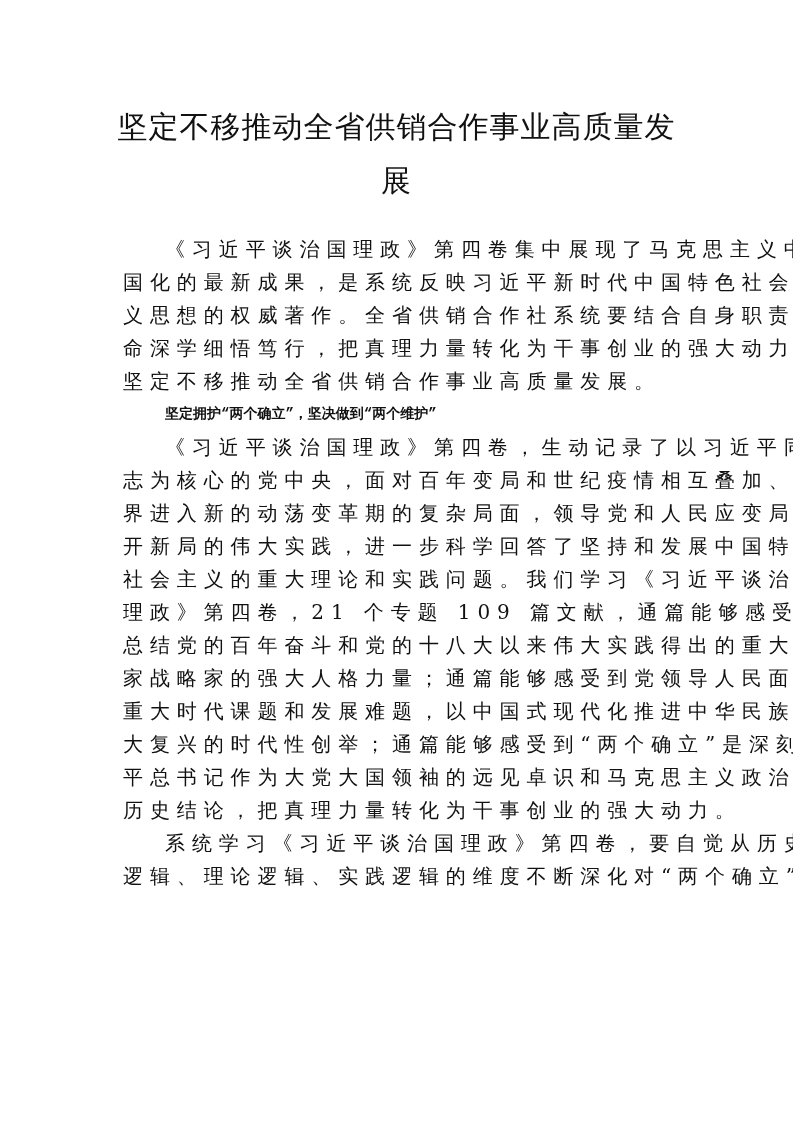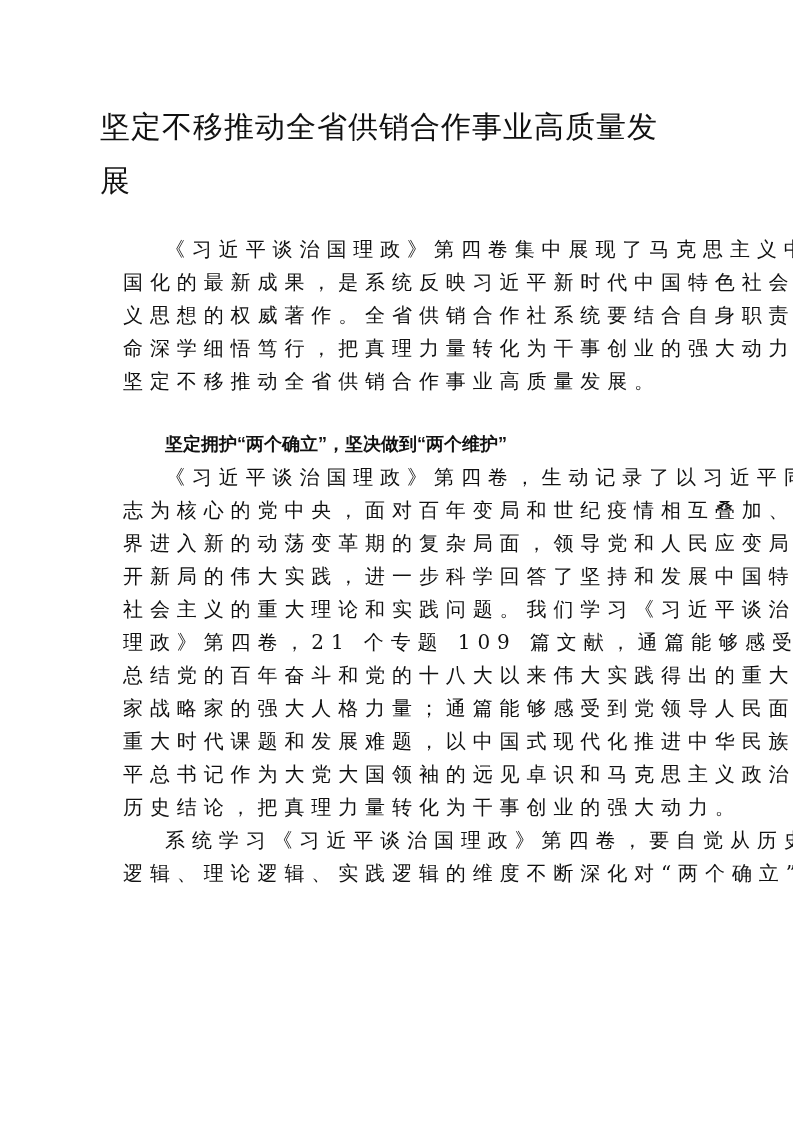--- a/index.html
+++ b/index.html
@@ -1,28 +1,28 @@
 <!DOCTYPE html>
 <html><head>
 <meta charset="utf-8">
 <style>
   html, body { margin: 0; padding: 0; background: #ffffff; }
   body { width: 793px; height: 1122px; position: relative; overflow: hidden;
          font-family: "DejaVu Serif", "Liberation Serif", serif; color: #111; }
   .page { position: absolute; left: 0; top: 0; width: 793px; height: 1122px; }
-  .title { position: absolute; left: 100px; width: 593px; text-align: left;
+  .title { position: absolute; left: 100px; width: 593px; text-align: center;
            font-size: 30px; line-height: 30px; letter-spacing: 1px; font-weight: normal; color: #111; }
   .title.l1 { top: 112px; }
   .title.l2 { top: 166px; }
   .body { position: absolute; left: 123px; width: 552px; }
   .line { height: 33px; line-height: 33px; font-size: 20px; white-space: nowrap;
           letter-spacing: 6.9px; overflow: visible; }
   .line.indent { padding-left: 42px; }
-  .line.heading { font-family: Liberation Sans, sans-serif; font-weight: bold;
-                  letter-spacing: 0px; font-size: 18px; padding-left: 42px; margin-top: 30px; }
+  .line.heading { font-family: Liberation Mono, monospace; font-weight: bold;
+                  letter-spacing: 0px; font-size: 14px; padding-left: 42px; }
 </style>
 </head>
 <body>
 
 <div class="page">
   <div class="title l1">坚定不移推动全省供销合作事业高质量发</div>
   <div class="title l2">展</div>
 
   <div class="body" id="body" style="top:233px;">
       <div class="line indent">《习近平谈治国理政》第四卷集中展现了马克思主义中</div>
@@ -33,18 +33,19 @@
       <div class="line heading">坚定拥护“两个确立”，坚决做到“两个维护”</div>
       <div class="line indent">《习近平谈治国理政》第四卷，生动记录了以习近平同</div>
       <div class="line">志为核心的党中央，面对百年变局和世纪疫情相互叠加、世</div>
       <div class="line">界进入新的动荡变革期的复杂局面，领导党和人民应变局、</div>
       <div class="line">开新局的伟大实践，进一步科学回答了坚持和发展中国特色</div>
       <div class="line">社会主义的重大理论和实践问题。我们学习《习近平谈治国</div>
       <div class="line">理政》第四卷，21 个专题 109 篇文献，通篇能够感受到习近</div>
       <div class="line">总结党的百年奋斗和党的十八大以来伟大实践得出的重大</div>
       <div class="line">家战略家的强大人格力量；通篇能够感受到党领导人民面对</div>
       <div class="line">重大时代课题和发展难题，以中国式现代化推进中华民族伟</div>
+      <div class="line">大复兴的时代性创举；通篇能够感受到“两个确立”是深刻</div>
       <div class="line">平总书记作为大党大国领袖的远见卓识和马克思主义政治</div>
       <div class="line">历史结论，把真理力量转化为干事创业的强大动力。</div>
       <div class="line indent">系统学习《习近平谈治国理政》第四卷，要自觉从历史</div>
       <div class="line">逻辑、理论逻辑、实践逻辑的维度不断深化对“两个确立”</div>
     </div>
 </div>
 
 </body></html>

